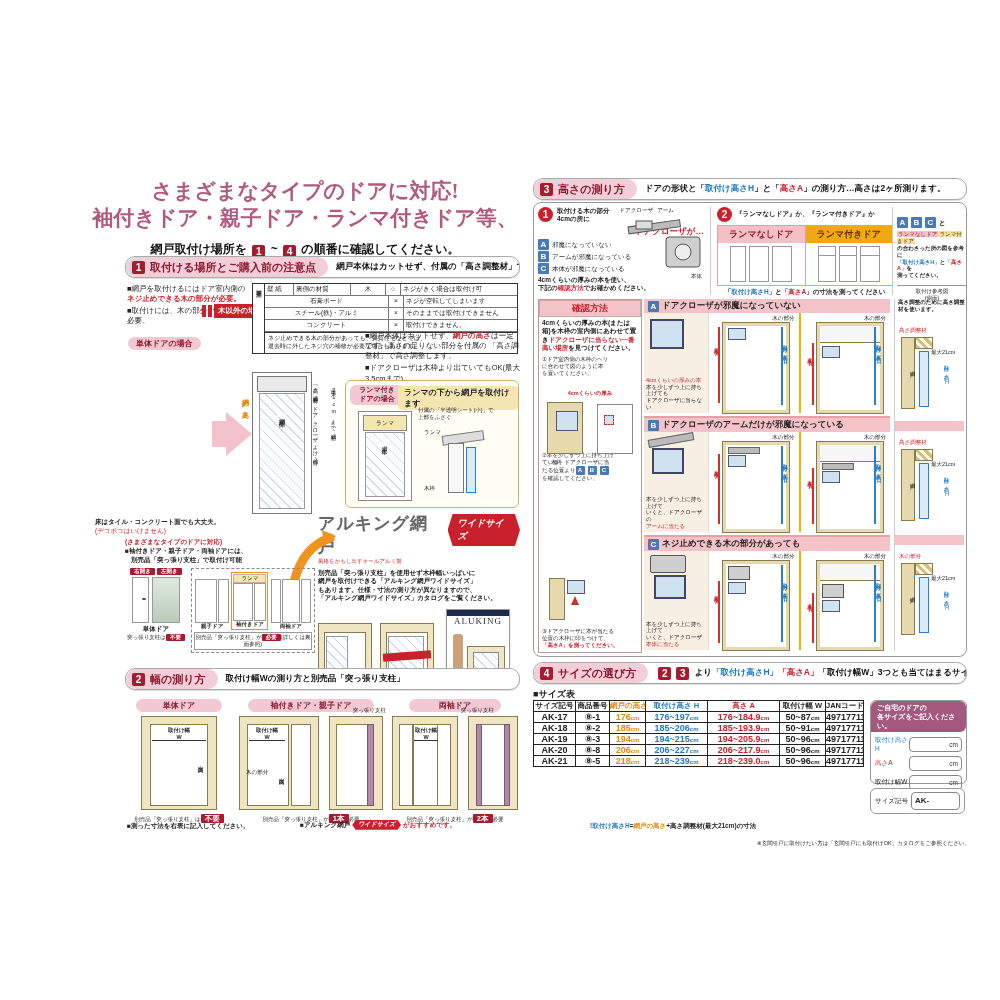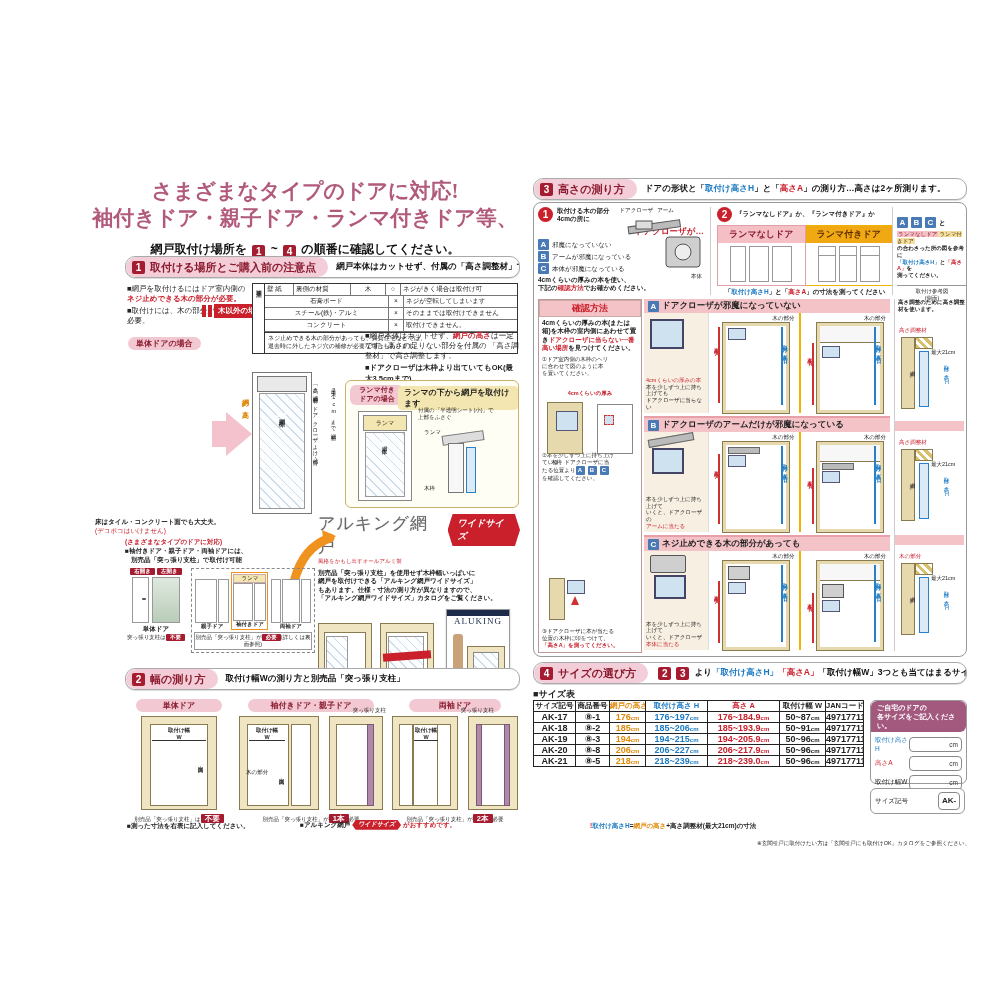--- a/index.html
+++ b/index.html
@@ -56,21 +56,21 @@
             border-left:26px solid #f3c2cc;}
   .bigarrow-stem{background:#f3c2cc;width:14px;height:26px;margin-top:9px;}
 
   
   .rbox{border:1px solid #c9b36a;border-radius:6px;background:#fffef5;}
   .rhead{background:#f3e6b0;font-weight:bold;font-size:8px;padding:1px 6px;border-radius:4px;}
   .rbadge{background:#f2c9d3;color:#8b1a2e;font-weight:bold;font-size:7px;border-radius:6px;
           padding:1px 5px;text-align:center;line-height:1.25;}
 
   
-  .alogo{font-weight:normal;font-size:17px;color:#666;letter-spacing:1px;
+  .alogo{font-weight:bold;font-size:17px;color:#666;letter-spacing:1px;
          text-shadow:0 1px 0 #fff,0 0 1px #999;}
   .wbadge{background:#c9202c;color:#fff;font-style:italic;font-weight:bold;font-size:9px;
           padding:3px 10px;clip-path:polygon(0 50%,7% 0,93% 0,100% 50%,93% 100%,7% 100%);}
   .cover{background:#fff;border:1px solid #999;box-shadow:0 1px 2px rgba(0,0,0,.2);}
 
   .dashbox{border:1px dashed #888;}
   .notebox{display:inline-block;background:#a51c30;color:#fff;font-weight:bold;
            font-size:7.5px;padding:0 4px;border-radius:1px;}
 
   
@@ -187,21 +187,21 @@
   <div class="abs" style="left:212px;top:412px;display:flex;">
     <div class="bigarrow-stem"></div>
     <div class="bigarrow"></div>
   </div>
 
   <div class="abs small" style="left:365px;top:331px;width:155px;">
     <div>
       <span>■網戸本体はカットせず、</span><span class="c-red bold">網戸の高さ</span><span>は一定です。高さの足りない部分を付属の</span>
       <span>「高さ調整材」で高さ調整します。</span>
     </div>
-    <div style="margin-top:2px;font-weight:bold;">■ドアクローザは木枠より出ていてもOK(最大3.5cmまで)</div>
+    <div style="margin-top:2px;">■ドアクローザは木枠より出ていてもOK(最大3.5cmまで)</div>
   </div>
 
   <div class="abs" style="left:240px;top:372px;width:80px;height:145px;">
     <div class="abs vtext c-orange bold" style="left:0;top:22px;font-size:7px;">網戸の高さ</div>
     <div class="abs" style="left:12px;top:0;width:58px;height:140px;border:1px solid #777;background:#fff;">
       <div class="abs" style="left:4px;top:3px;right:4px;height:14px;border:1px solid #777;background:#e9e9e9;"></div>
       <div class="abs mesh" style="left:6px;top:20px;right:6px;bottom:4px;border:1px solid #999;"></div>
       <div class="abs vtext" style="left:24px;top:40px;font-size:6.5px;background:rgba(255,255,255,.8);">網戸本体</div>
     </div>
     <div class="abs vtext micro" style="left:72px;top:10px;height:120px;">「高さ調整材」(ドアクローザよけ部分)</div>
@@ -793,21 +793,21 @@
           <span>cm</span>
         </div>
     </div>
     <div class="recfield">
       <div class="lb">取付け幅W</div>
       <div class="bx">
           <span>cm</span>
         </div>
     </div>
   </div>
-  <div class="abs recbox" style="left:870px;top:788px;width:95px;height:26px;display:flex;align-items:center;padding:0 4px;box-sizing:border-box;gap:27px;">
+  <div class="abs recbox" style="left:870px;top:788px;width:95px;height:26px;display:flex;align-items:center;padding:0 4px;box-sizing:border-box;">
     <div class="tiny">サイズ記号</div>
     <div style="flex:1;border:1px solid #888;border-radius:4px;height:16px;margin-left:3px;font-size:8px;font-weight:bold;padding-left:3px;line-height:16px;">AK-</div>
   </div>
 
   <div class="abs tiny bold" style="left:590px;top:822px;">
     <span class="c-red">!</span><span class="c-blue">取付け高さH</span><span>=</span><span class="c-orange">網戸の高さ</span><span>+高さ調整材(最大21cm)の寸法</span>
   </div>
   <div class="abs micro" style="left:640px;top:840px;width:330px;text-align:right;">※玄関引戸に取付けたい方は「玄関引戸にも取付けOK」カタログをご参照ください。</div>
 
 </div>

